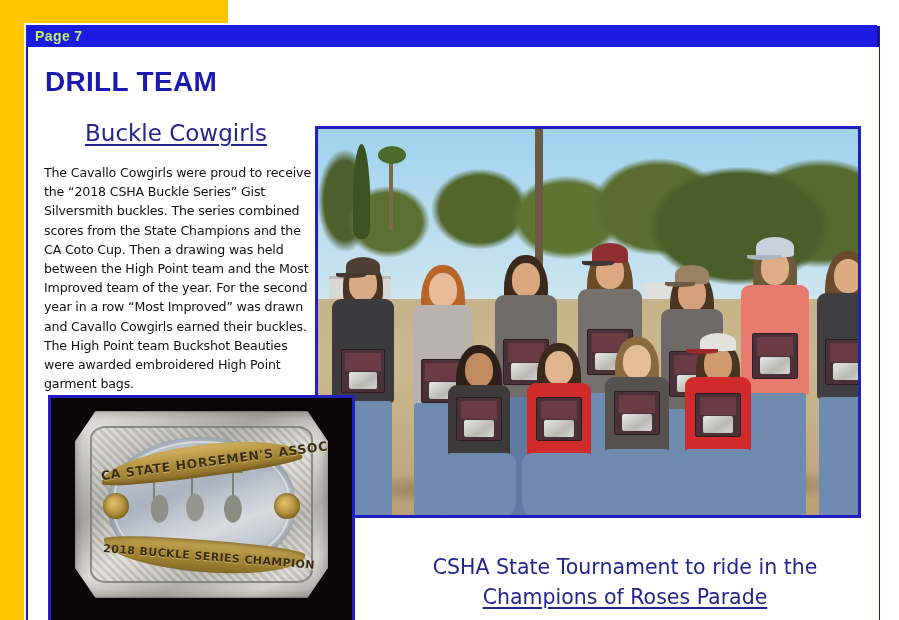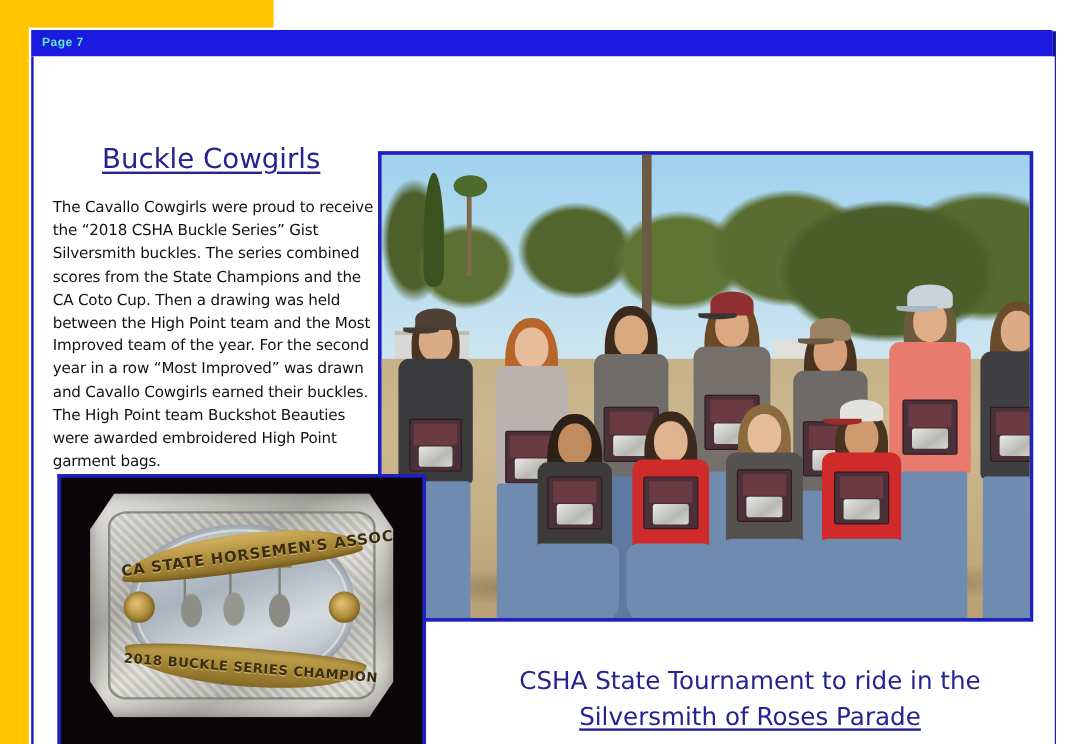--- a/index.html
+++ b/index.html
@@ -51,22 +51,22 @@
   .header-bar {
     position: absolute;
     left: 26px;
     top: 25px;
     width: 851px;
     height: 22px;
     background: #1a1ae0;
     box-shadow: 2px 2px 0 rgba(0,0,0,0.28);
   }
   .header-bar .page-label {
-    color: #5eead4;
-    font-size: 10px;
+    color: #bef264;
+    font-size: 14px;
     font-weight: bold;
     letter-spacing: 0.4px;
     line-height: 22px;
     padding-left: 9px;
     display: block;
   }
 
   .content-frame {
     position: absolute;
     left: 26px;
@@ -349,20 +349,21 @@
   <div class="yellow-corner"></div>
   <div class="yellow-rail"></div>
   <div class="page-border-right"></div>
 
   <div class="header-bar">
     <span class="page-label">Page 7</span>
   </div>
 
   <div class="content-frame"></div>
 
+  <div class="drill-team-title">DRILL TEAM</div>
 
   <div class="buckle-champions-title">Buckle Cowgirls</div>
 
   <div class="article-body">
     <p>The Cavallo Cowgirls were proud to receive the “2018 CSHA Buckle Series” Gist Silversmith buckles.  The series combined scores from the State Champions and the CA Coto Cup.  Then a drawing was held between the High Point team and the Most Improved team of the year.  For the second year in a row “Most Improved” was drawn and Cavallo Cowgirls earned their buckles.  The High Point team Buckshot Beauties were awarded embroidered High Point garment bags.</p>
   </div>
 
   <div class="team-photo-frame">
     <div class="team-photo">
       <div class="tp-sky"></div>
@@ -532,16 +533,16 @@
         <div class="buckle-text top">CA STATE HORSEMEN'S ASSOC</div>
       </div>
       <div class="buckle-banner-bottom">
         <div class="buckle-text bottom">2018 BUCKLE SERIES CHAMPION</div>
       </div>
     </div>
   </div>
 
   <div class="photo-caption">
     <div class="line1">CSHA State Tournament to ride in the</div>
-    <div class="line2">Silversmith of Roses Parade</div>
+    <div class="line2">Champions of Roses Parade</div>
   </div>
 
 </div>
 
 </body></html>

